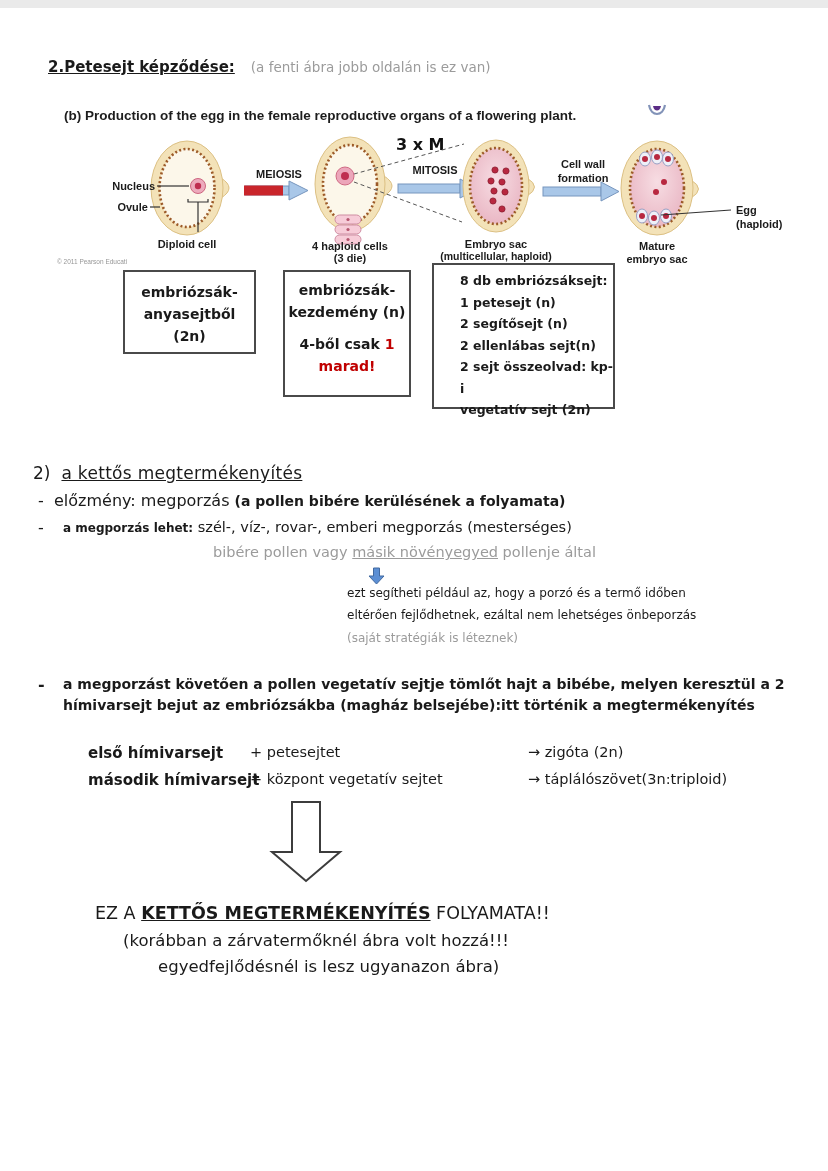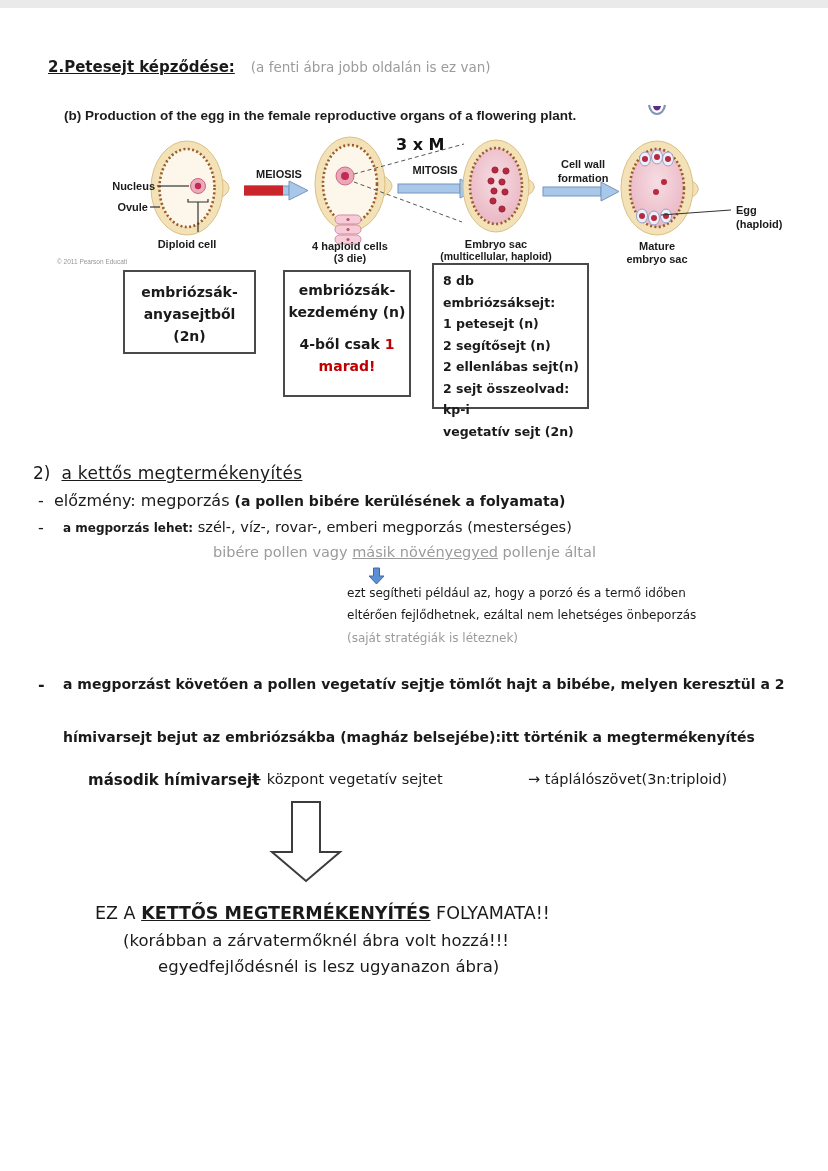--- a/index.html
+++ b/index.html
@@ -22,42 +22,42 @@
   .threexm{font-family:"DejaVu Sans",sans-serif;font-weight:bold;font-size:16px;fill:#111;}
   .copy{font-family:"Liberation Sans",sans-serif;font-size:6.5px;fill:#979797;}
   .dashln{stroke:#555;stroke-width:1;stroke-dasharray:4 3;fill:none;}
   .ptr{stroke:#333;stroke-width:1.2;fill:none;}
 
   
   .nbox{position:absolute;border:2px solid #4a4a4a;background:#fff;box-sizing:border-box;
         font-weight:bold;text-align:center;}
   .box1{left:123px;top:262px;width:133px;height:84px;font-size:14px;line-height:22px;padding-top:9px;}
   .box2{left:283px;top:262px;width:128px;height:127px;font-size:14px;line-height:22px;padding-top:7px;}
-  .box3{left:432px;top:255px;width:157px;height:146px;font-size:12.5px;line-height:21.5px;
-        text-align:left;padding:5px 0 0 9px;}
+  .box3{left:432px;top:255px;width:183px;height:146px;font-size:12.5px;line-height:21.5px;
+        text-align:left;padding:5px 0 0 26px;}
   .red{color:#c00000;}
   .gap-top{margin-top:10px;}
 
   
   .s2-head{position:absolute;left:33px;top:455px;font-size:17px;white-space:nowrap;}
   .s2-num{margin-right:11px;}
   .s2-txt{text-decoration:underline;letter-spacing:.3px;}
   .dash{position:absolute;left:38px;font-size:16px;}
   .d1{top:483px;} .d2{top:510px;} .d3{top:667px;font-weight:bold;}
   .b1{position:absolute;left:54px;top:483px;font-size:16px;white-space:nowrap;}
   .b1 .boldpart{font-weight:bold;font-size:14px;}
   .b2{position:absolute;left:63px;top:511px;font-size:14.5px;white-space:nowrap;}
   .b2 .boldpart{font-weight:bold;font-size:12px;}
   .grayline{position:absolute;left:213px;top:536px;font-size:14.5px;color:#9b9b9b;white-space:nowrap;}
   .grayline .ul{text-decoration:underline;}
   .small-arrow{position:absolute;left:368px;top:559px;}
   .noteln{position:absolute;left:347px;font-size:12px;white-space:nowrap;}
   .n1{top:578px;} .n2{top:600px;} .n3{top:623px;color:#9b9b9b;}
   .b3l{position:absolute;left:63px;font-size:14px;font-weight:bold;white-space:nowrap;}
-  .b3a{top:668px;} .b3b{top:721px;text-align:right;}
+  .b3a{top:668px;} .b3b{top:689px;text-align:right;}
   .eqrow{position:absolute;left:88px;display:flex;font-size:14.5px;white-space:nowrap;}
   .e1{top:736px;} .e2{top:763px;}
   .eqc1{width:162px;font-weight:bold;font-size:15px;}
   .eqc2{width:278px;}
   .big-arrow{position:absolute;left:266px;top:792px;}
 
   
   .concl1{position:absolute;left:95px;top:895px;font-size:17.5px;white-space:nowrap;}
   .concl1 .emph{font-weight:bold;text-decoration:underline;}
   .concl2{position:absolute;left:123px;top:923px;font-size:16.5px;white-space:nowrap;}
@@ -251,20 +251,25 @@
   </div>
 
   <div class="noteln n1">ezt segítheti például az, hogy a porzó és a termő időben</div>
   <div class="noteln n2">eltérően fejlődhetnek, ezáltal nem lehetséges önbeporzás</div>
   <div class="noteln n3">(saját stratégiák is léteznek)</div>
 
   <span class="dash d3">-</span>
   <div class="b3l b3a">a megporzást követően a pollen vegetatív sejtje tömlőt hajt a bibébe, melyen keresztül a 2</div>
   <div class="b3l b3b">hímivarsejt bejut az embriózsákba (magház belsejébe):itt történik a megtermékenyítés</div>
 
+  <div class="eqrow e1">
+    <span class="eqc1">első hímivarsejt</span>
+    <span class="eqc2">+ petesejtet</span>
+    <span>→  zigóta (2n)</span>
+  </div>
   <div class="eqrow e2">
     <span class="eqc1">második hímivarsejt</span>
     <span class="eqc2">+ központ vegetatív sejtet</span>
     <span>→  táplálószövet(3n:triploid)</span>
   </div>
 
   <div class="big-arrow">
     <svg width="80" height="84" viewBox="0 0 80 84">
       <polygon points="26,2 54,2 54,52 74,52 40,81 6,52 26,52" fill="#ffffff" stroke="#3c3c3c" stroke-width="2"></polygon>
     </svg>

